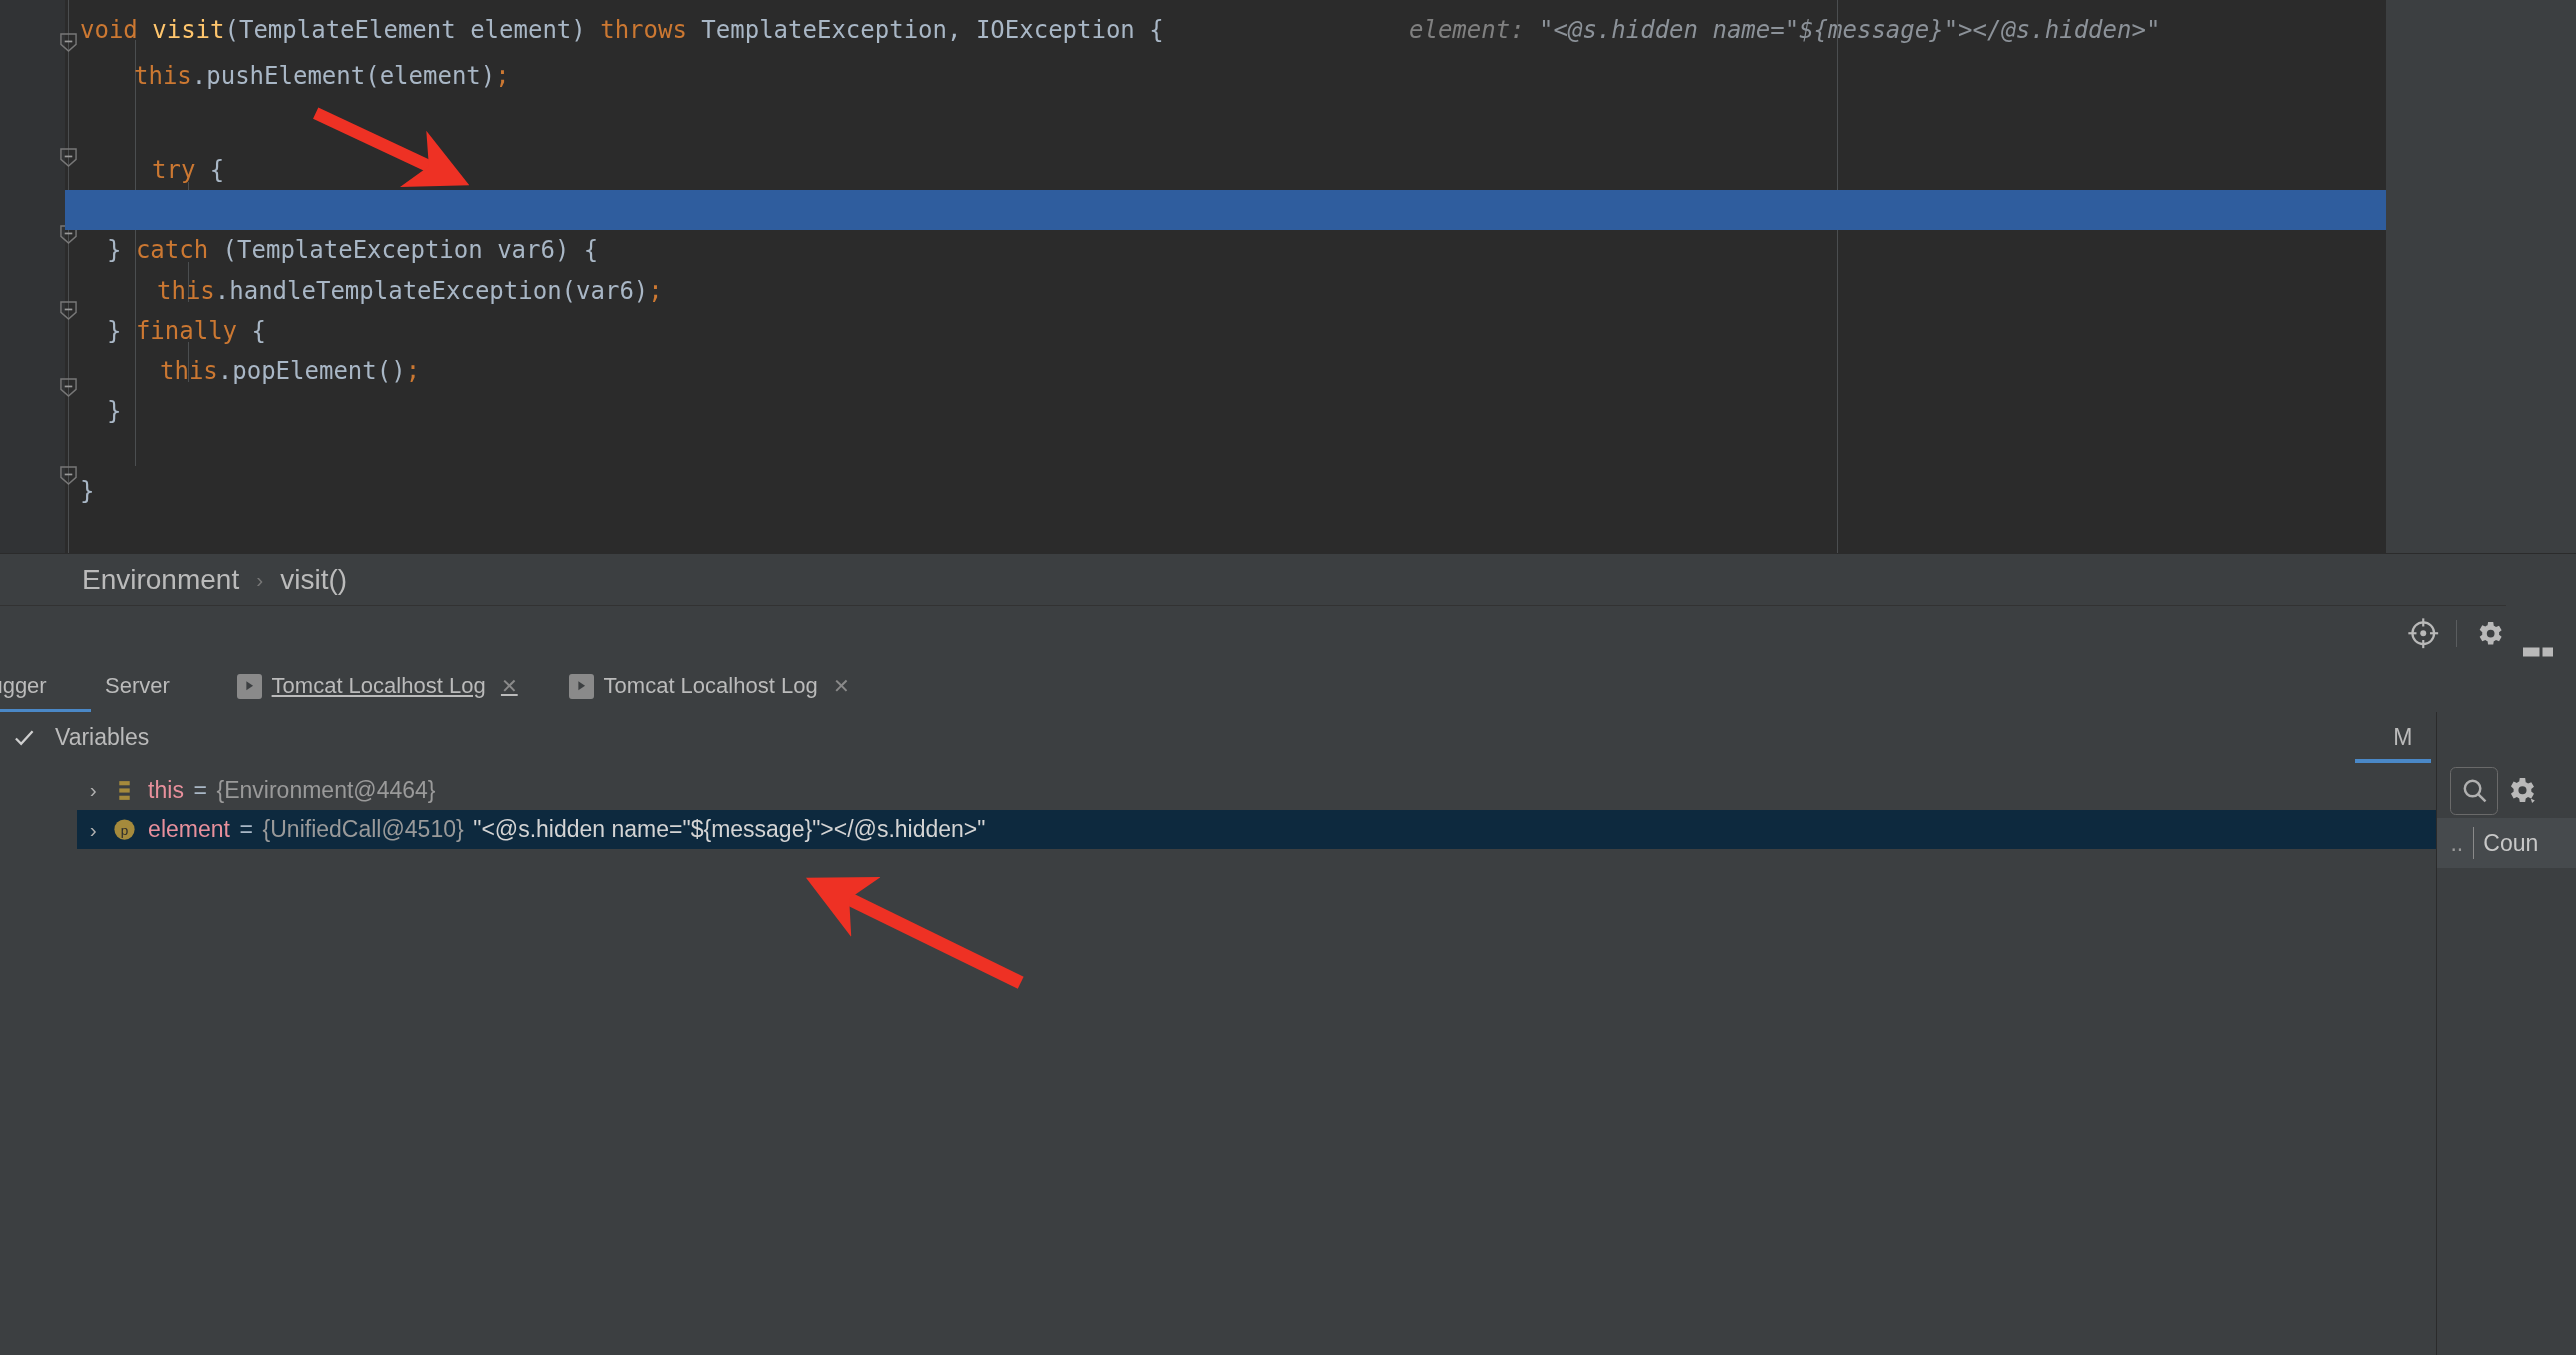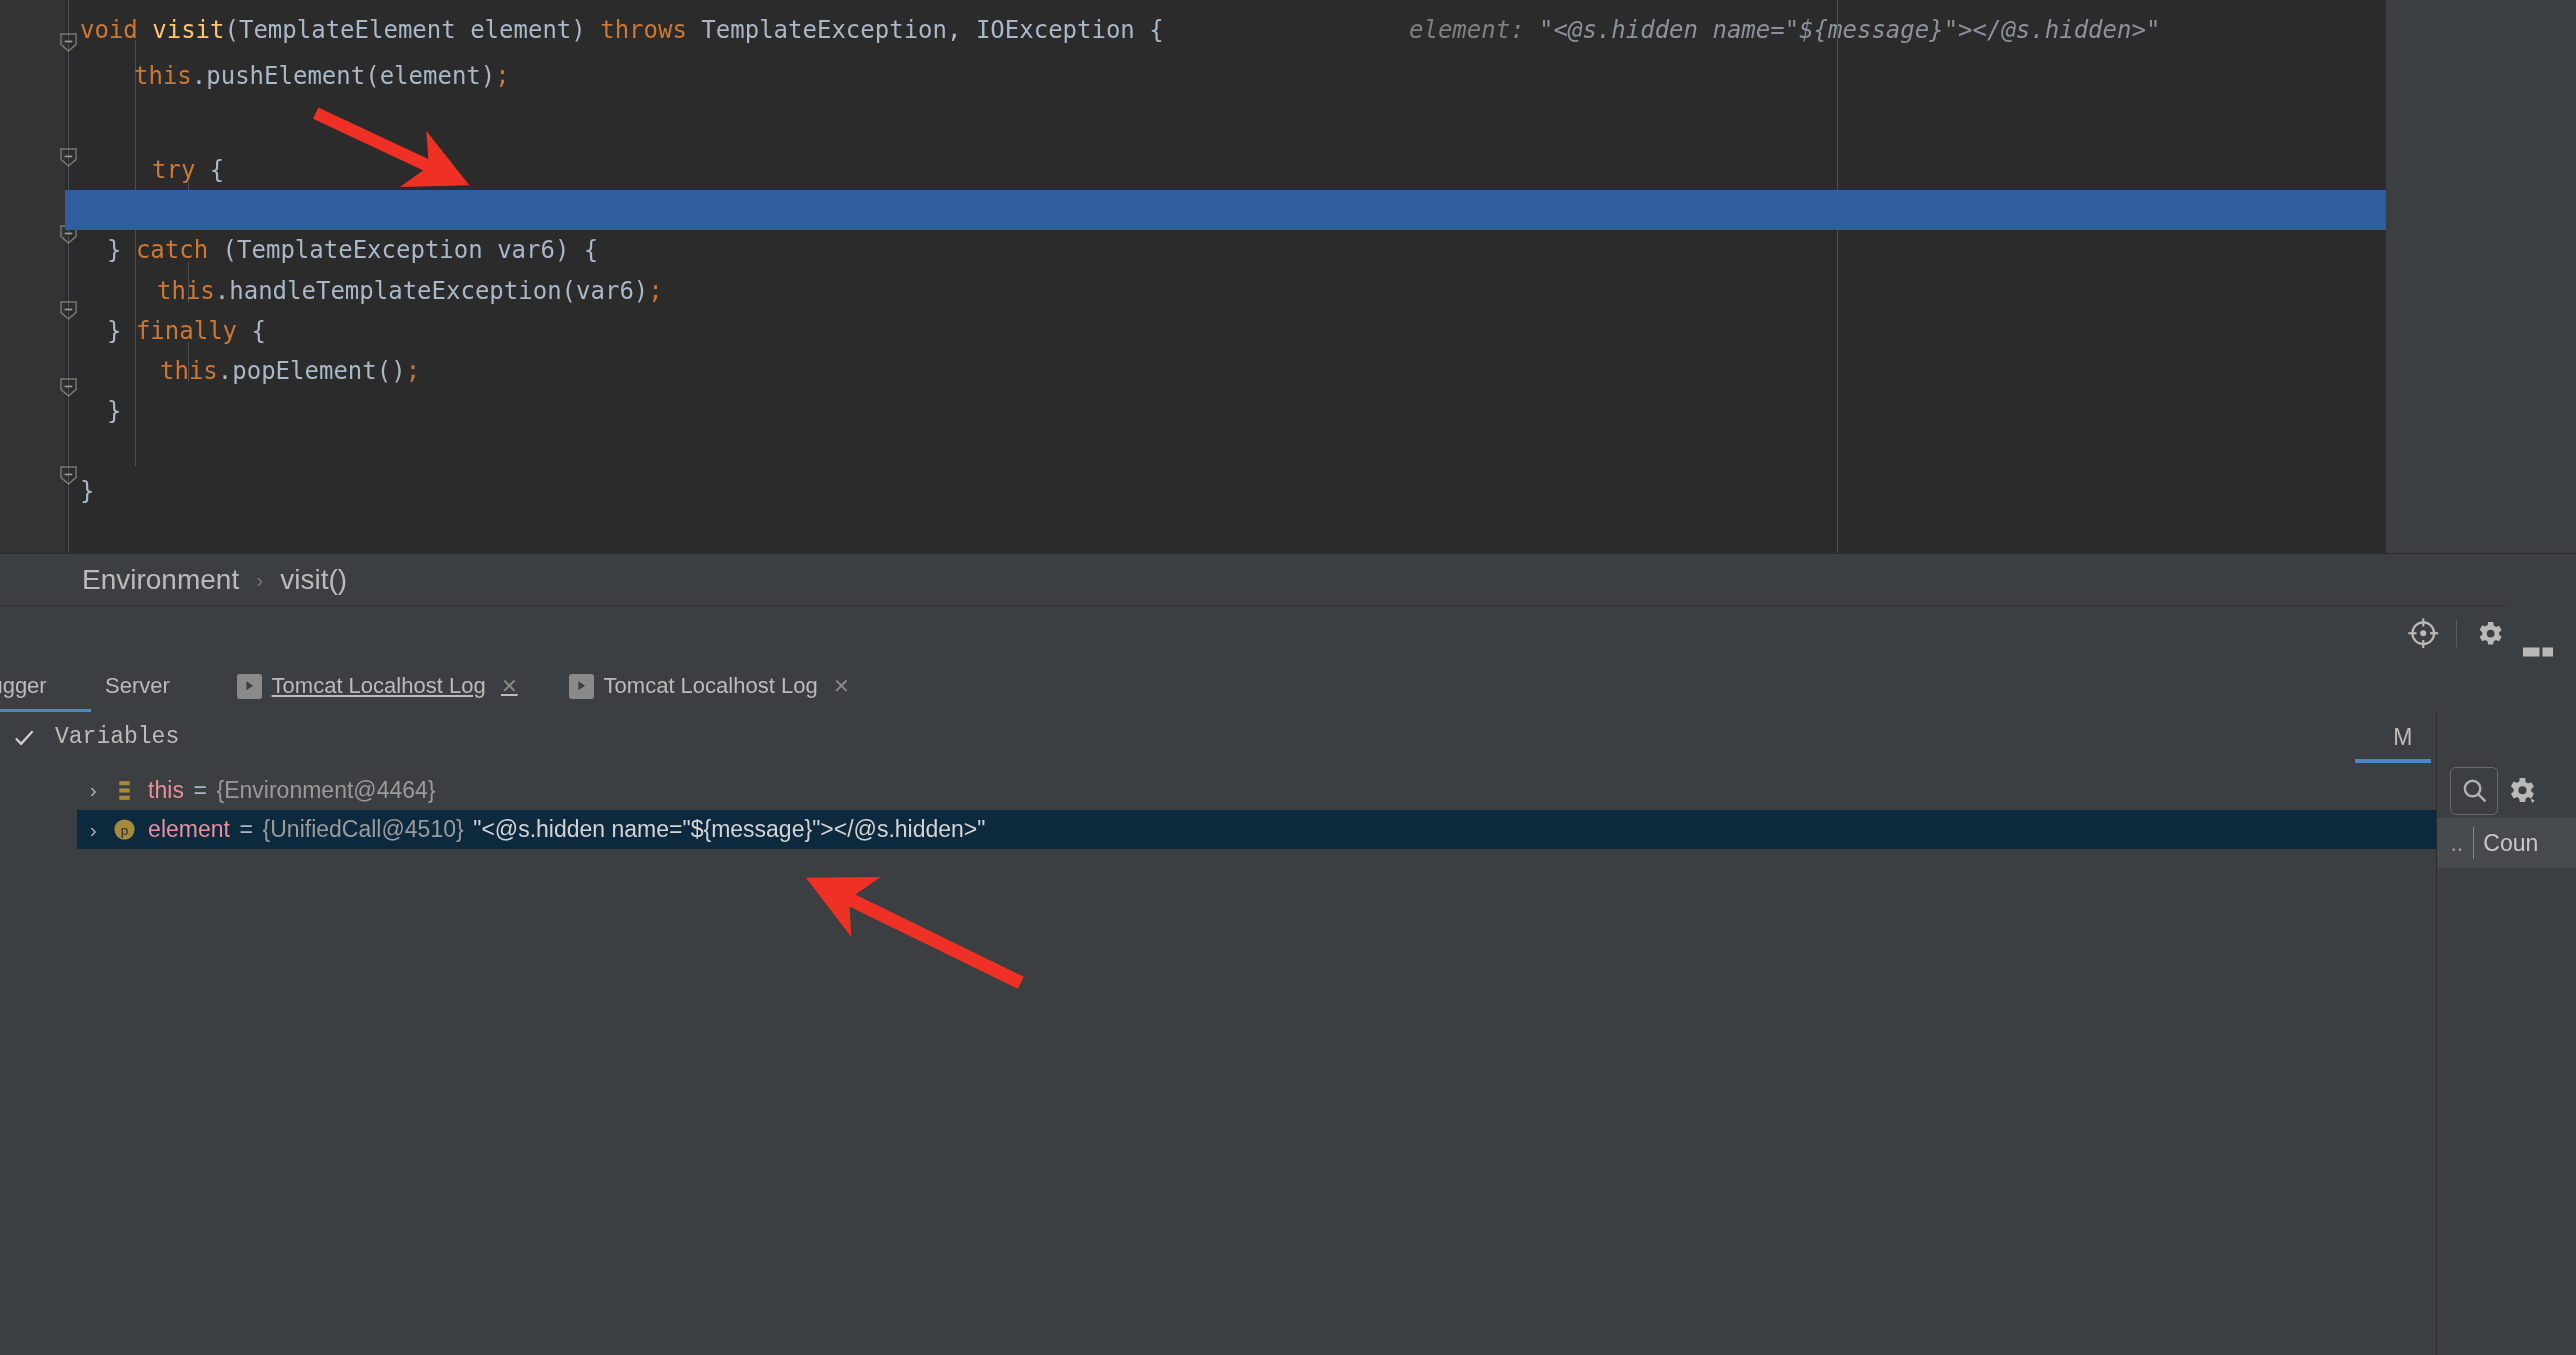--- a/index.html
+++ b/index.html
@@ -112,21 +112,21 @@
   .tb-btn { width: 50px; height: 50px; display:flex; align-items:center; justify-content:center; cursor:pointer; }
   .tb-div { width: 1px; height: 32.5px; background: #5a5d5f; margin: 0 9.6px; }
 
   
   .vars-header {
     position: absolute; left: 0; top: 712px; width: 2576px; height: 51px;
     background: #3c3f41; border-bottom: 1px solid #2b2b2b;
   }
   .vars-title {
     position: absolute; left: 55px; top: 0; line-height: 51px;
-    color: #bbbbbb; font-size: 23px; font-family: Liberation Mono, monospace;
+    color: #bbbbbb; font-size: 23px;
   }
   .vars-check { position: absolute; left: 7.6px; top: 13.4px; }
   .mem-tab {
     position: absolute; right: 106px; top: 0; height: 51px;
     display: flex; align-items: center; color: #bbbbbb; font-size: 23px;
   }
   .mem-underline { position: absolute; right: 145px; bottom: 0; width: 76px; height: 3.8px; background: #4a88c7; }
 
   .vars-body {
     position: absolute; left: 0; top: 763px; width: 2436px; height: 593px;

